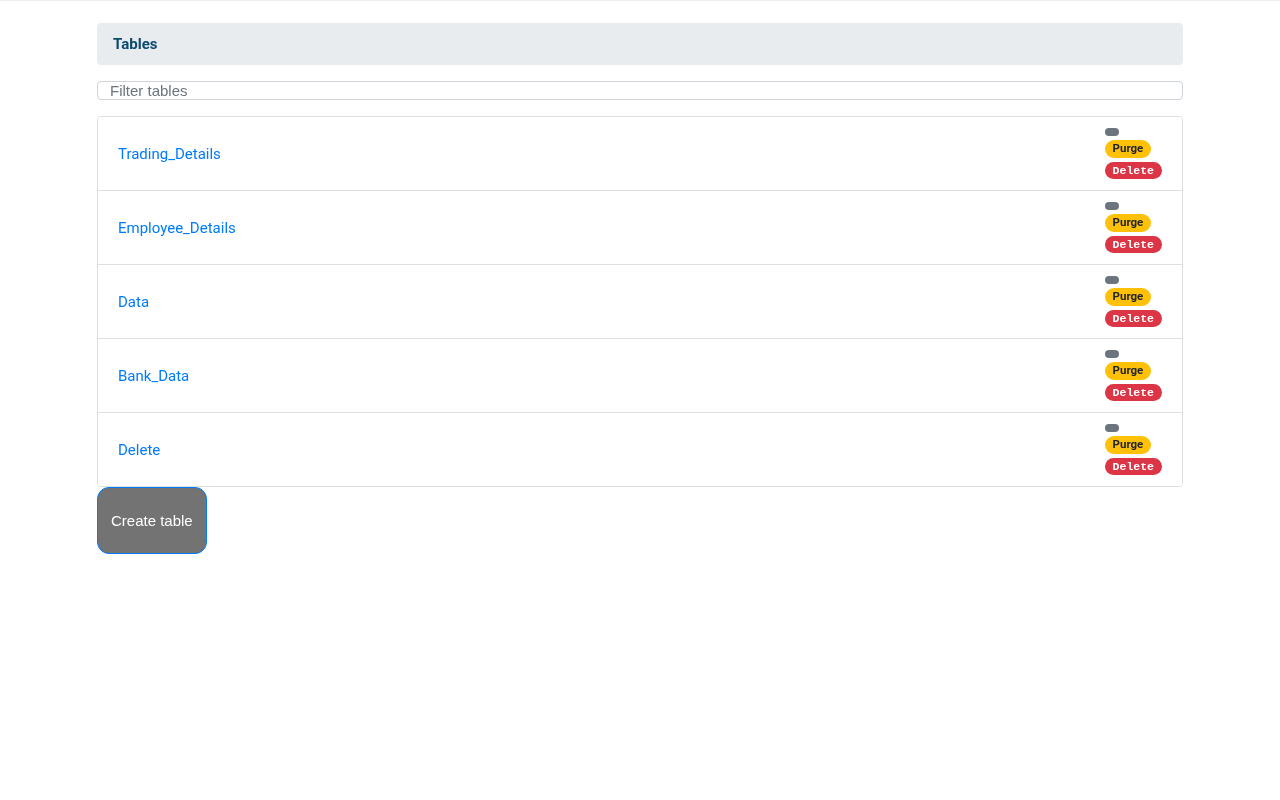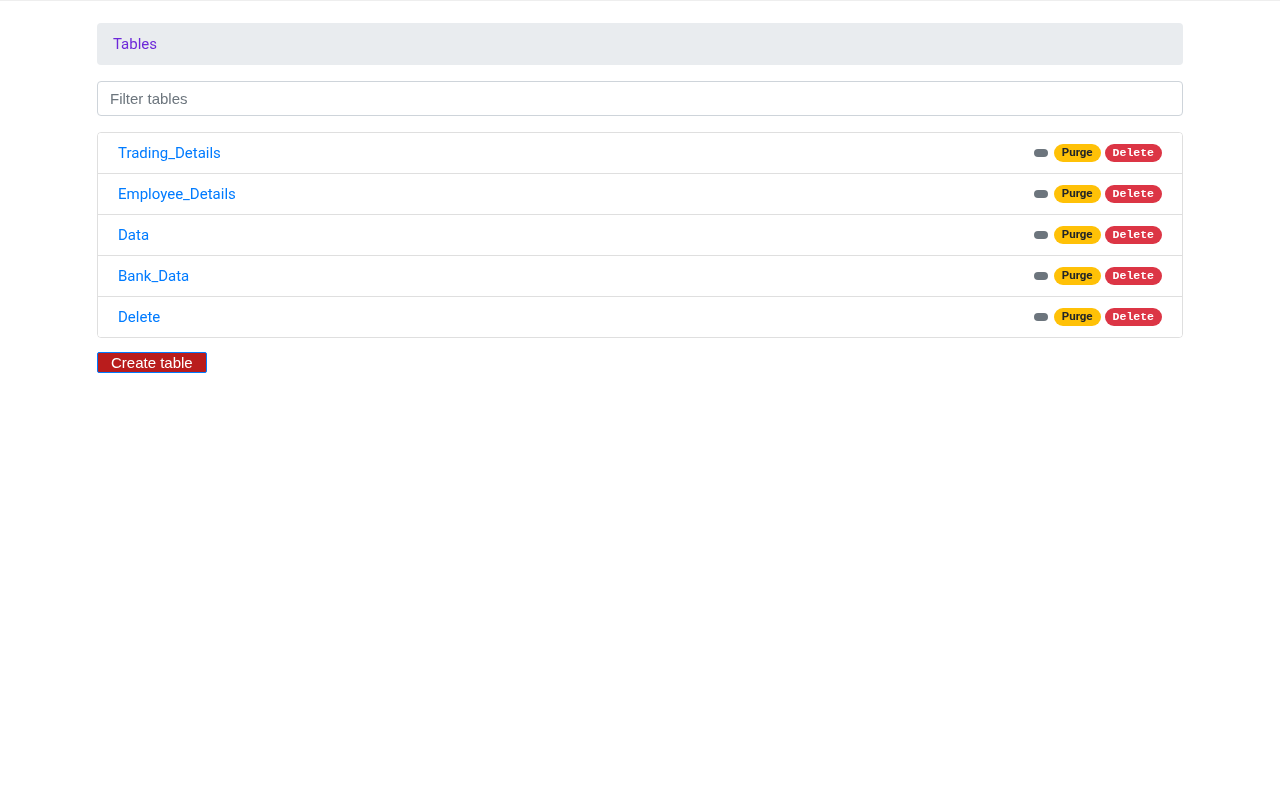--- a/index.html
+++ b/index.html
@@ -13,60 +13,61 @@
     .container {
       max-width: 1110px;
       margin: 0 auto;
       padding: 0 12px;
       padding-top: 22px;
     }
     .card-header {
       background: #e9ecef;
       border-radius: 4px;
       padding: 12px 16px;
-      color: #6d28d9;
+      color: #0c4a6e;
       font-size: 15px;
       margin-bottom: 16px;
+      font-weight: bold;
     }
     .filter-input {
       width: 100%;
-      padding: 8px 12px;
+      padding: 0 12px;
       font-size: 15px;
       border: 1px solid #ced4da;
       border-radius: 4px;
       margin-bottom: 16px;
       outline: none;
       color: #ec4899;
     }
     .filter-input::placeholder { color: #6c757d; }
     .list-group {
       border: 1px solid rgba(0,0,0,.125);
       border-radius: 4px;
-      margin-bottom: 14px;
       overflow: hidden;
     }
     .list-item {
       display: flex;
       align-items: center;
       justify-content: space-between;
       padding: 11px 20px;
       border-bottom: 1px solid rgba(0,0,0,.125);
       background: #fff;
     }
     .list-item:last-child { border-bottom: none; }
     .item-name {
       color: #007bff;
       text-decoration: none;
       font-size: 15px;
       cursor: pointer;
     }
     .item-actions {
       display: flex;
-      align-items: center;
+      align-items: flex-start;
       gap: 4px;
+      flex-direction: column;
     }
     .badge {
       display: inline-block;
       padding: 3px 8px;
       font-size: 11.5px;
       font-weight: 700;
       border-radius: 10px;
       cursor: pointer;
       white-space: nowrap;
       line-height: 1;
@@ -84,26 +85,26 @@
       background: #ffc107;
       color: #212529;
     }
     .badge-danger {
       background: #dc3545;
       color: #fff;
       font-family: Liberation Mono, monospace;
     }
     .btn-primary {
       display: inline-block;
-      background: #b91c1c;
+      background: #737373;
       color: #fff;
       border: 1px solid #007bff;
-      padding: 1px 13px;
+      padding: 24px 13px;
       font-size: 15px;
-      border-radius: 2px;
+      border-radius: 12px;
       cursor: pointer;
     }
   </style>
 </head>
 <body>
 
 <div class="container">
 
   <div class="card-header">
     <span>Tables</span>

